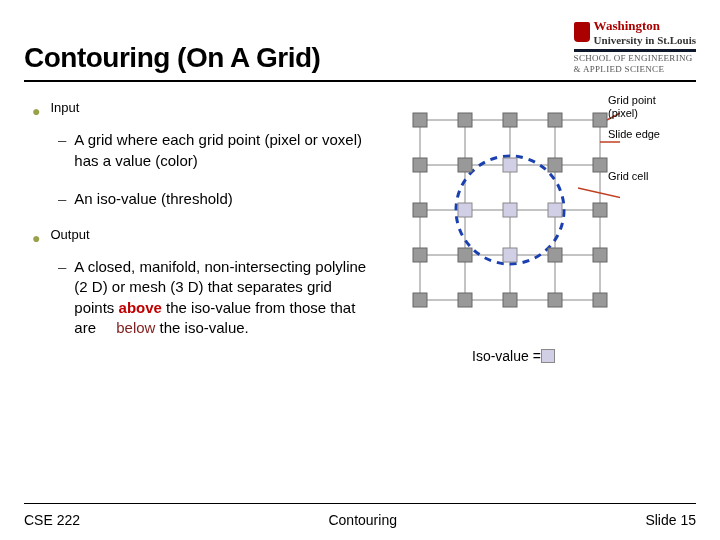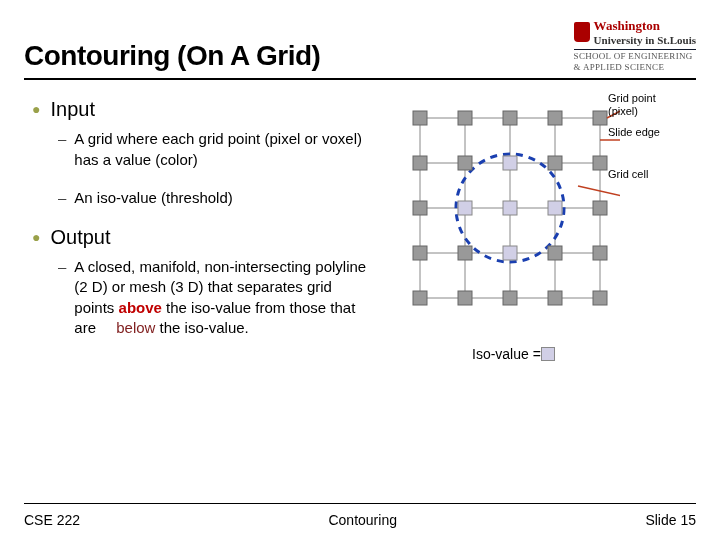--- a/index.html
+++ b/index.html
@@ -26,39 +26,39 @@
   .logo {
     text-align: left;
     font-size: 9px;
     line-height: 1.2;
     color: #333;
   }
   .logo .wustl { display: flex; align-items: center; gap: 4px; margin-bottom: 2px;}
   .logo .shield { width:16px; height:20px; background:#a00; border-radius: 2px 2px 4px 4px; display:inline-block;}
   .logo .wname { font-family: Georgia, serif; font-size:11px;font-weight:bold; }
   .logo .wname b { color:#a00; font-size:13px; }
-  .logo .school { font-family: Georgia, serif; font-size:9px; color:#555; border-top:1px solid #0f172a; padding-top:1px; margin-top:1px; letter-spacing:0.3px;}
+  .logo .school { font-family: Georgia, serif; font-size:9px; color:#555; border-top:3px solid #0f172a; padding-top:1px; margin-top:1px; letter-spacing:0.3px;}
   .header-rule {
     border: none;
     border-top: 2px solid #000;
     margin: 6px 24px 0 24px;
   }
   .content {
     display: flex;
     padding: 18px 10px 0 32px;
     gap: 10px;
   }
   .left {
     width: 340px;
     font-size: 15px;
   }
   .l1 { margin-bottom: 10px; }
   .l1-head { display:flex; align-items:flex-start; gap:10px; }
   .bullet-dot { color:#9aa14a; font-size:14px; line-height:22px; }
-  .l1-label { font-size:20px; }
+  .l1-label { font-size:13px; }
   .l2 {
     margin-left: 26px;
     margin-top: 8px;
     display:flex;
     gap:8px;
     line-height:1.35;
   }
   .dash { color:#444; }
   .right {
     flex:1;

